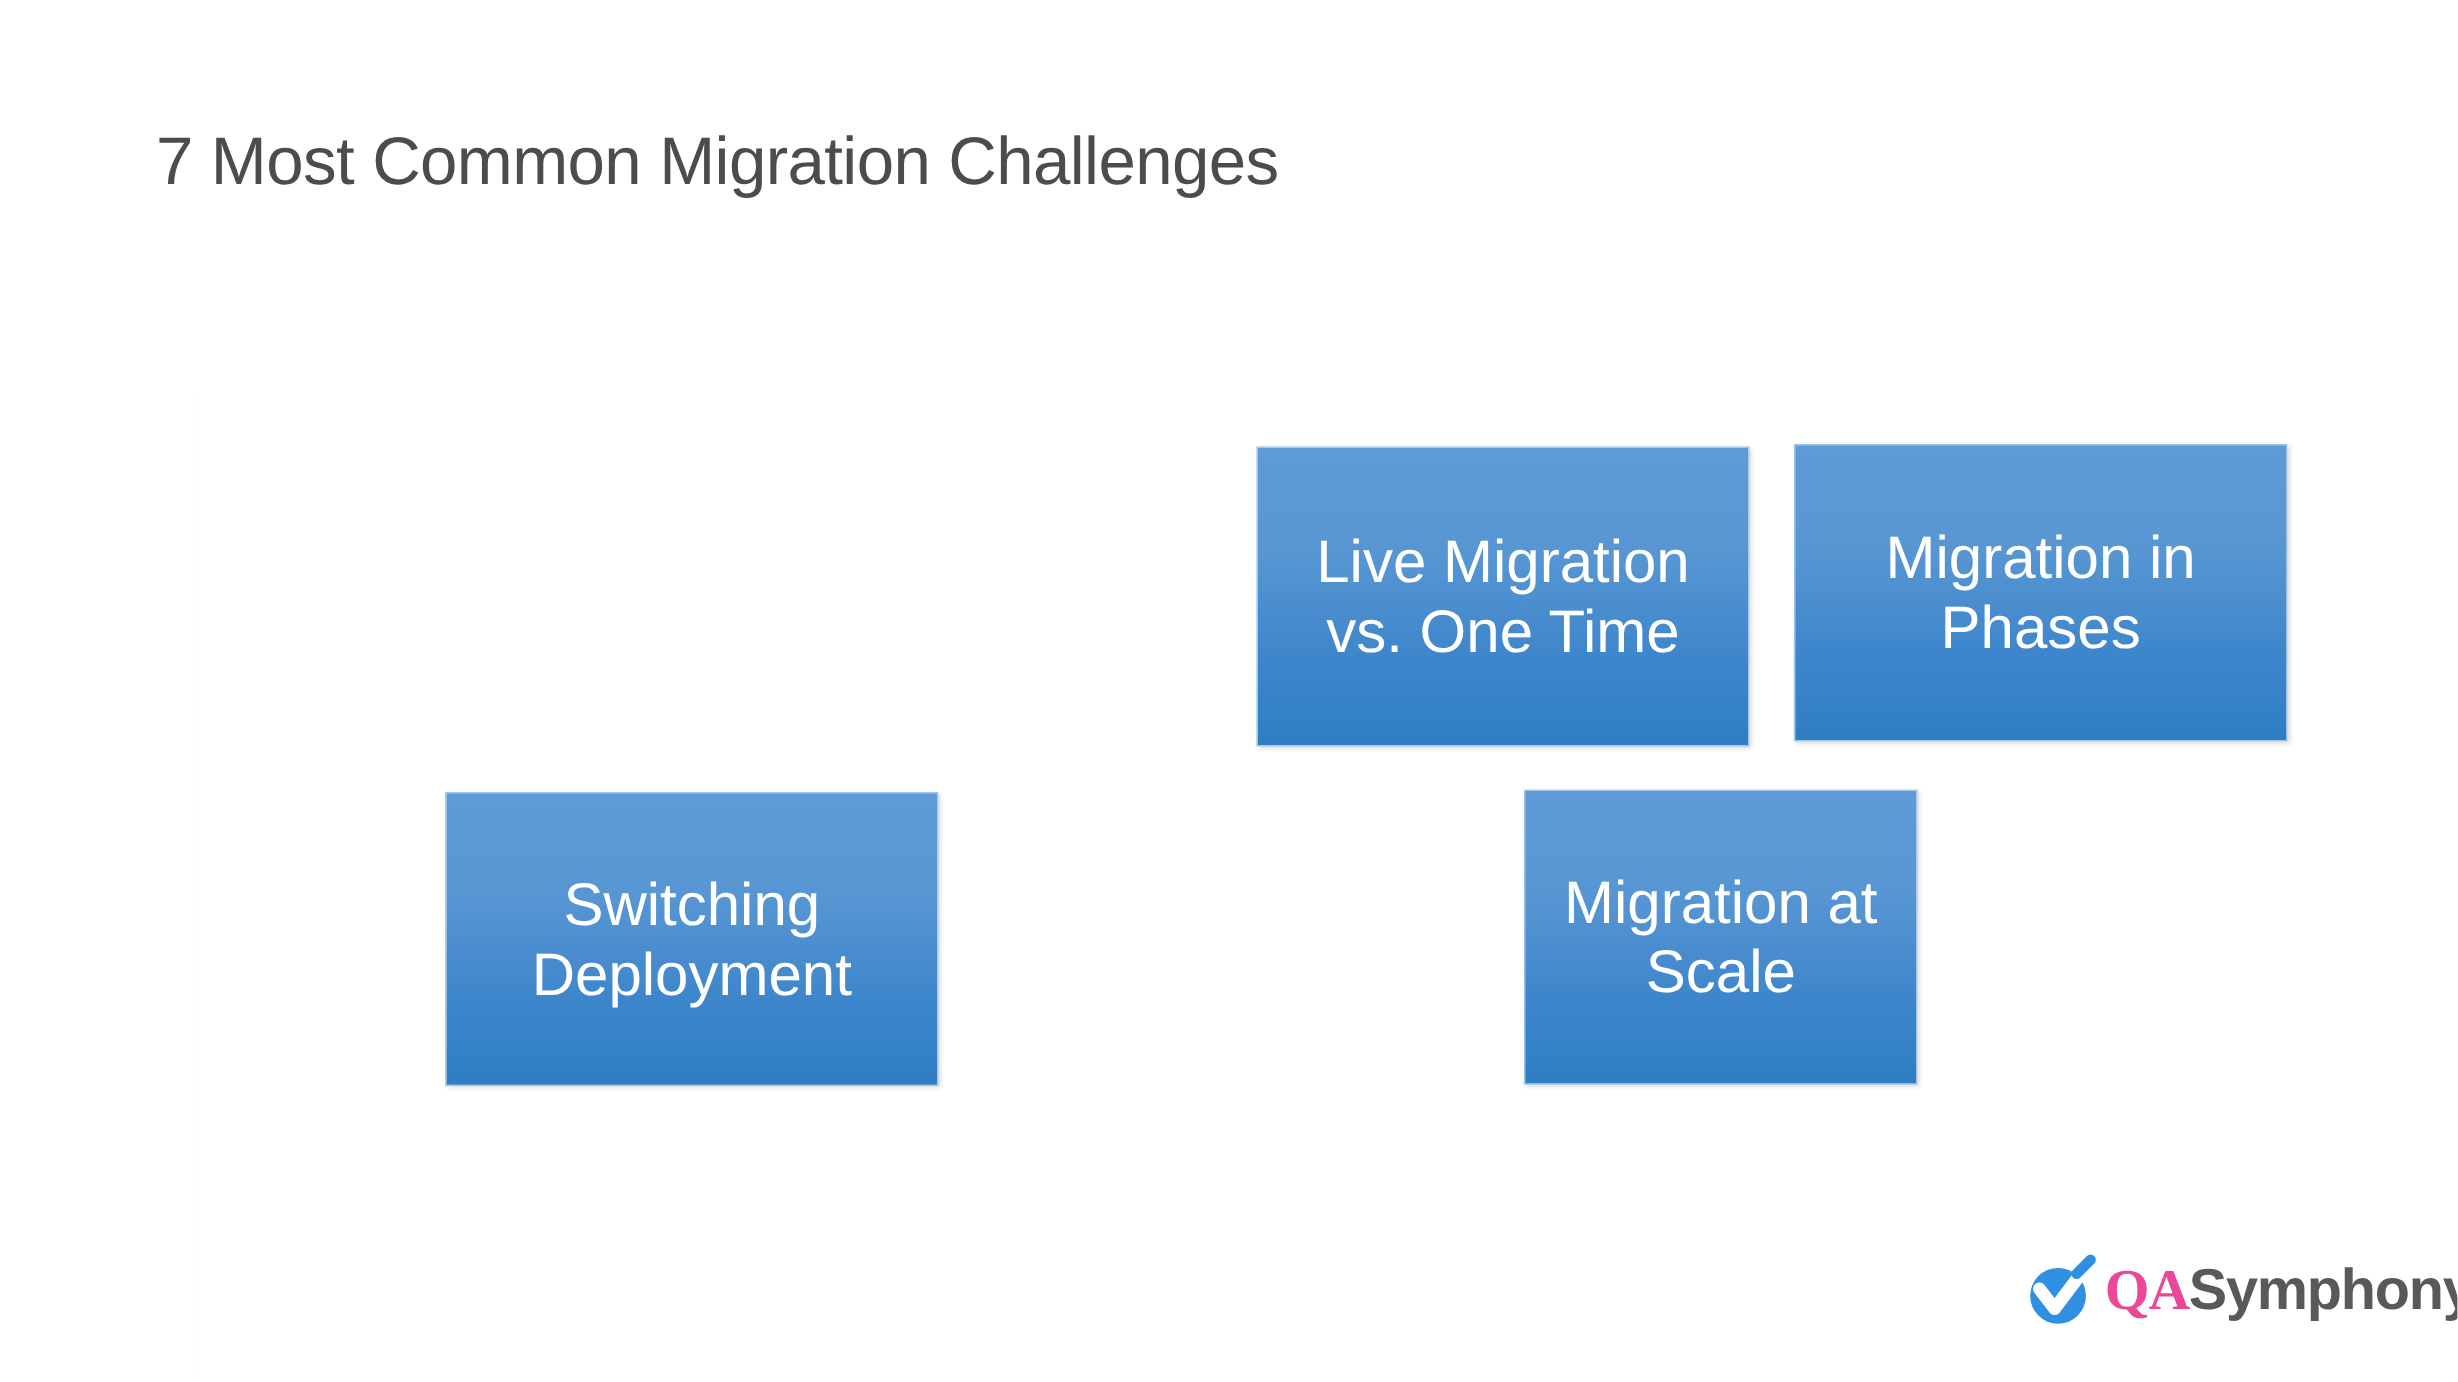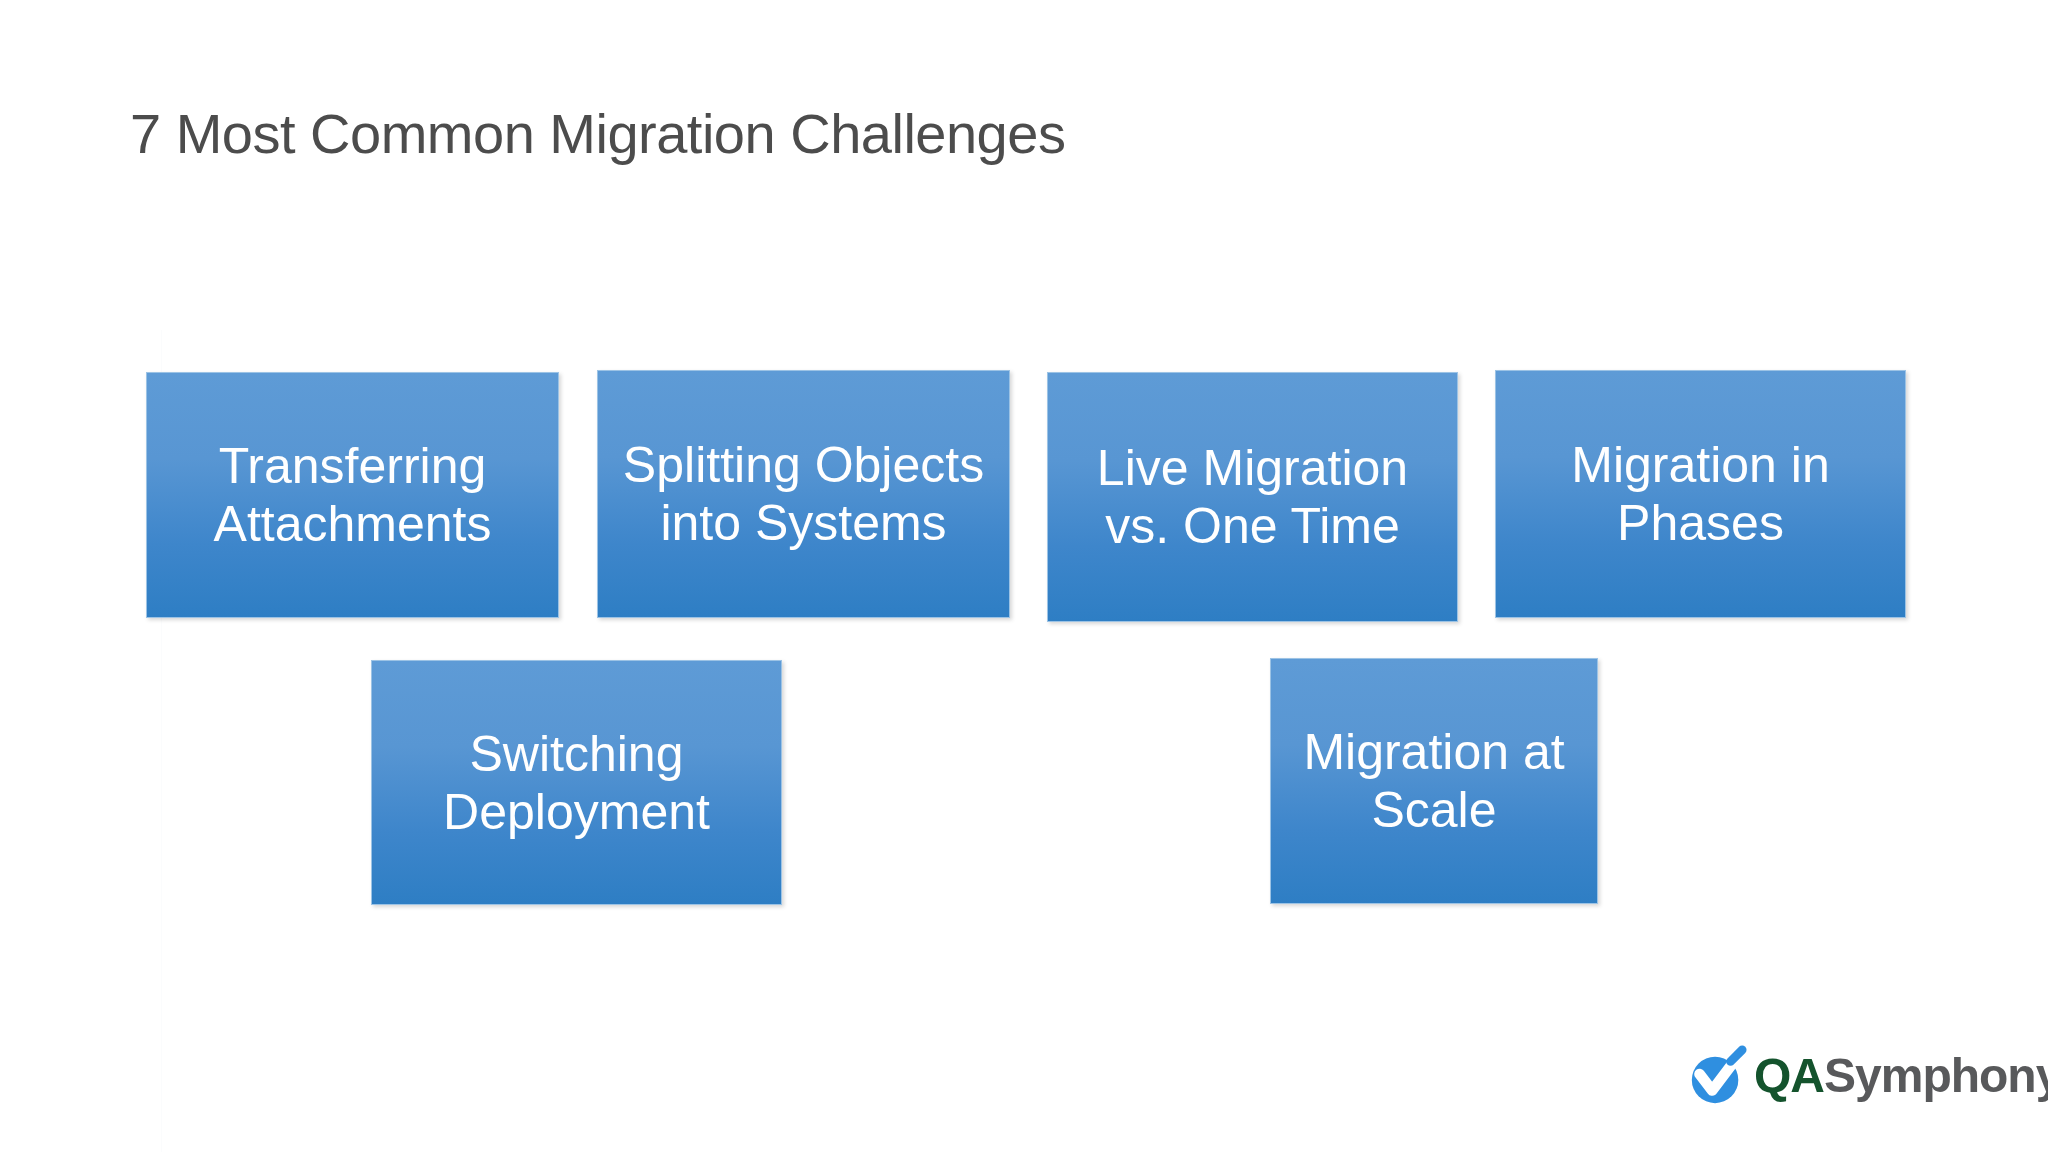--- a/index.html
+++ b/index.html
@@ -94,41 +94,35 @@
     margin-right: 6px;
   }
   .logo-wordmark {
     font-family: "Liberation Sans", sans-serif;
     font-size: 48px;
     font-weight: 700;
     line-height: 1;
     letter-spacing: -1px;
     white-space: nowrap;
   }
-  .logo-qa { color: #14532d; }
+  .logo-qa { color: #ec4899; font-family: Liberation Serif, serif; }
   .logo-symphony { color: #58595b; }
 </style>
 </head>
 <body>
 
 <div id="slide">
 
   <div class="content-edge"></div>
 
   <h1 class="slide-title">7 Most Common Migration Challenges</h1>
 
   <div class="boxes-layer">
 
-    <div class="chal-box" style="left:146px; top:372px; width:413px; height:246px;">
-      <span class="box-label">Transferring Attachments</span>
-    </div>
 
-    <div class="chal-box" style="left:597px; top:370px; width:413px; height:248px;">
-      <span class="box-label">Splitting Objects into Systems</span>
-    </div>
 
     <div class="chal-box" style="left:1047px; top:372px; width:411px; height:250px;">
       <span class="box-label">Live Migration vs. One Time</span>
     </div>
 
     <div class="chal-box" style="left:1495px; top:370px; width:411px; height:248px;">
       <span class="box-label">Migration in Phases</span>
     </div>
 
     <div class="chal-box" style="left:371px; top:660px; width:411px; height:245px;">

